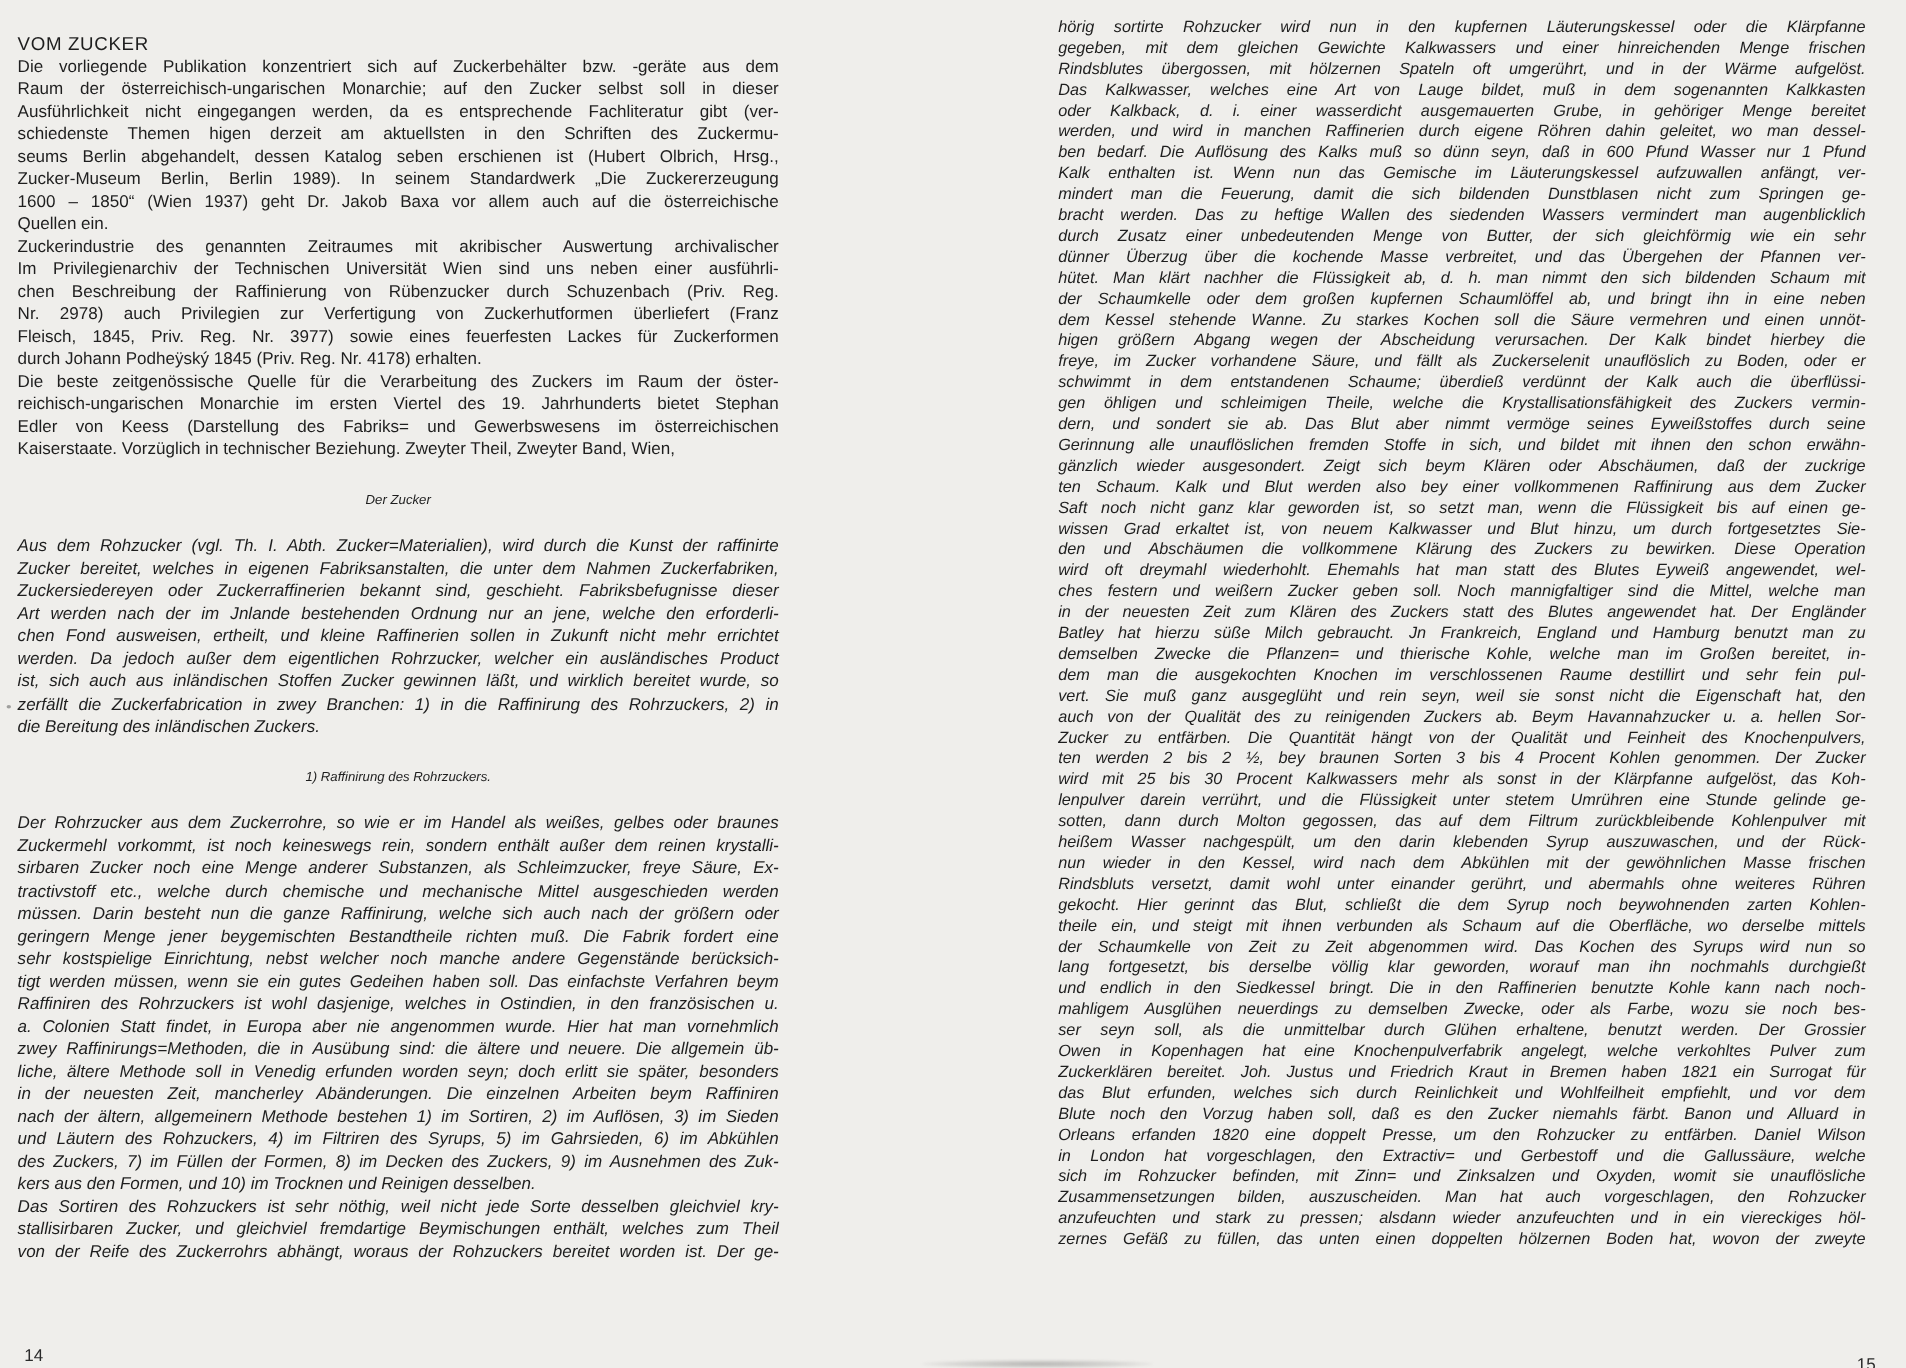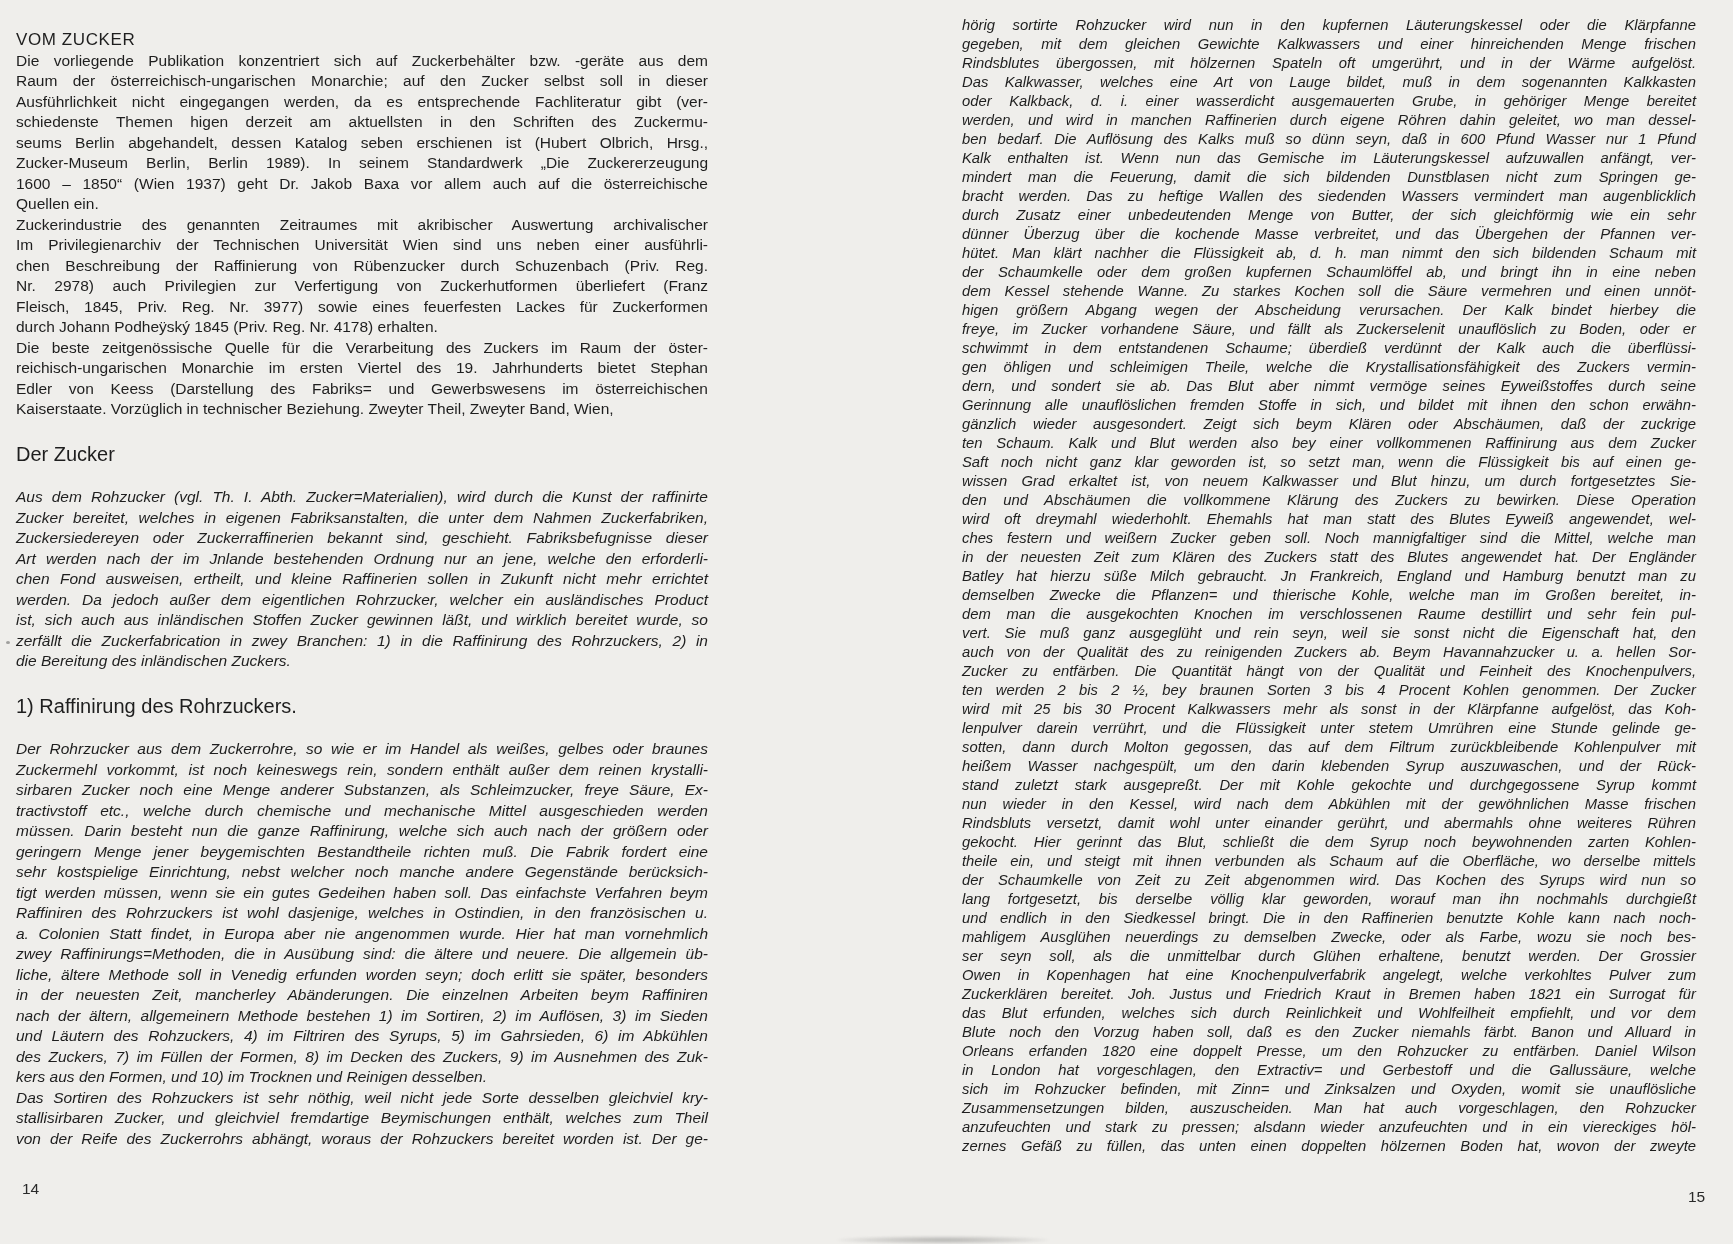--- a/index.html
+++ b/index.html
@@ -21,38 +21,39 @@
   .left-content  { font-size: 15.5px; line-height: 20.5px; }
   
   .right-content { font-size: 14.8px; line-height: 19px; font-style: italic; }
 
   .block { margin: 0; }
   .page-heading {
     font-size: 17px; letter-spacing: 0.6px;
     font-style: normal;
   }
   .center-heading {
-    
-    margin: 24px 0 23px 0; font-size: 20px;
+    text-align: center; font-style: italic;
+    margin: 24px 0 23px 0; font-size: 12px;
   }
   .italic { font-style: italic; }
   .roman  { font-style: normal; }
 
   .ln {
     text-align: justify;
     text-align-last: justify;
     text-justify: inter-word;
     min-height: 1em;
   }
   .ln.end { text-align-last: left; }
 
   .pagenum {
     position: absolute;
     font-size: 15.5px; font-style: normal;
     color: #2a2a2a;
+    margin-top: 44px;
   }
   .pagenum.pn-left  { left: 22px;   top: 1180px; }
   .pagenum.pn-right { left: 1688px; top: 1188px; }
 
   
   .smudge {
     position: absolute; left: 838px; top: 1236px;
     width: 210px; height: 8px;
     background: radial-gradient(ellipse at center,
       rgba(110,110,108,0.45) 0%, rgba(110,110,108,0.15) 55%, rgba(110,110,108,0) 75%);
@@ -163,21 +164,20 @@
         <div class="ln">demselben Zwecke die Pflanzen= und thierische Kohle, welche man im Großen bereitet, in-</div>
         <div class="ln">dem man die ausgekochten Knochen im verschlossenen Raume destillirt und sehr fein pul-</div>
         <div class="ln">vert. Sie muß ganz ausgeglüht und rein seyn, weil sie sonst nicht die Eigenschaft hat, den</div>
         <div class="ln">auch von der Qualität des zu reinigenden Zuckers ab. Beym Havannahzucker u. a. hellen Sor-</div>
         <div class="ln">Zucker zu entfärben. Die Quantität hängt von der Qualität und Feinheit des Knochenpulvers,</div>
         <div class="ln">ten werden 2 bis 2 ½, bey braunen Sorten 3 bis 4 Procent Kohlen genommen. Der Zucker</div>
         <div class="ln">wird mit 25 bis 30 Procent Kalkwassers mehr als sonst in der Klärpfanne aufgelöst, das Koh-</div>
         <div class="ln">lenpulver darein verrührt, und die Flüssigkeit unter stetem Umrühren eine Stunde gelinde ge-</div>
         <div class="ln">sotten, dann durch Molton gegossen, das auf dem Filtrum zurückbleibende Kohlenpulver mit</div>
         <div class="ln">heißem Wasser nachgespült, um den darin klebenden Syrup auszuwaschen, und der Rück-</div>
-        <div class="ln">stand zuletzt stark ausgepreßt. Der mit Kohle gekochte und durchgegossene Syrup kommt</div>
         <div class="ln">nun wieder in den Kessel, wird nach dem Abkühlen mit der gewöhnlichen Masse frischen</div>
         <div class="ln">Rindsbluts versetzt, damit wohl unter einander gerührt, und abermahls ohne weiteres Rühren</div>
         <div class="ln">gekocht. Hier gerinnt das Blut, schließt die dem Syrup noch beywohnenden zarten Kohlen-</div>
         <div class="ln">theile ein, und steigt mit ihnen verbunden als Schaum auf die Oberfläche, wo derselbe mittels</div>
         <div class="ln">der Schaumkelle von Zeit zu Zeit abgenommen wird. Das Kochen des Syrups wird nun so</div>
         <div class="ln">lang fortgesetzt, bis derselbe völlig klar geworden, worauf man ihn nochmahls durchgießt</div>
         <div class="ln">und endlich in den Siedkessel bringt. Die in den Raffinerien benutzte Kohle kann nach noch-</div>
         <div class="ln">mahligem Ausglühen neuerdings zu demselben Zwecke, oder als Farbe, wozu sie noch bes-</div>
         <div class="ln">ser seyn soll, als die unmittelbar durch Glühen erhaltene, benutzt werden. Der Grossier</div>
         <div class="ln">Owen in Kopenhagen hat eine Knochenpulverfabrik angelegt, welche verkohltes Pulver zum</div>

